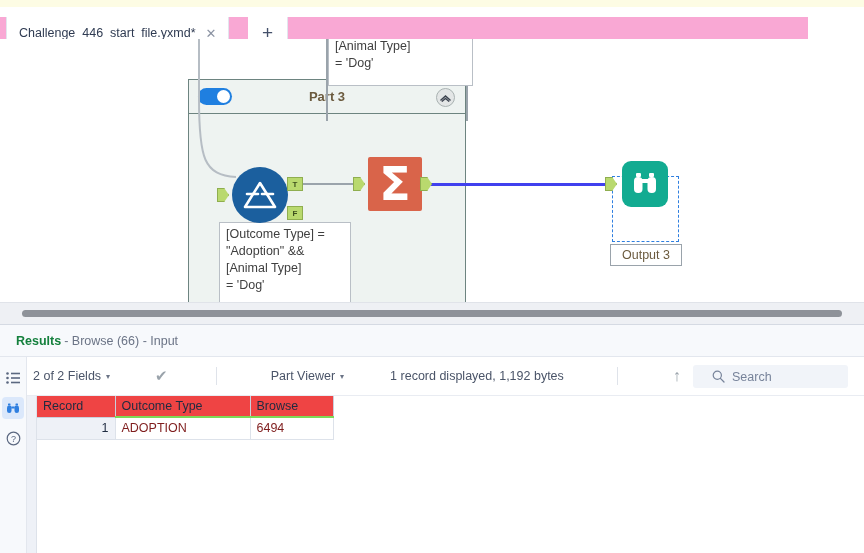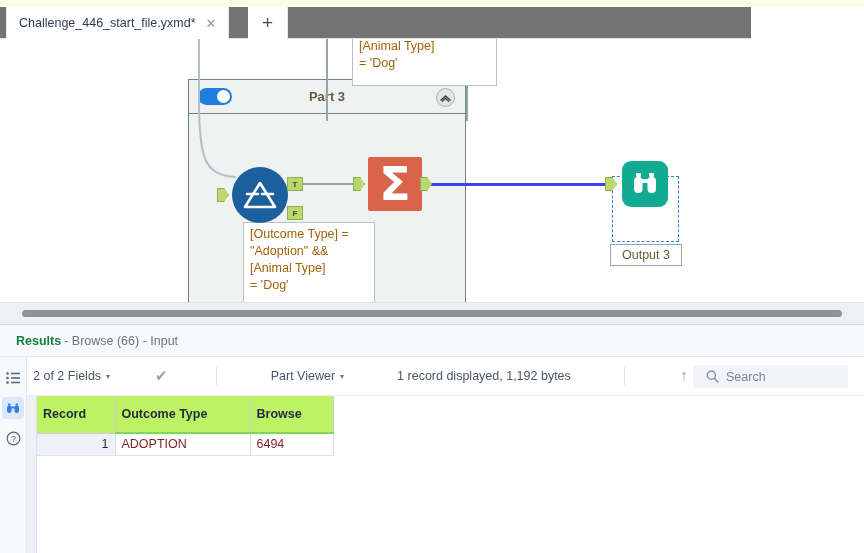--- a/index.html
+++ b/index.html
@@ -13,22 +13,22 @@
   #app { position: relative; width: 864px; height: 553px; }
 
   
   .top-strip {
     position: absolute; left: 0; top: 0; width: 864px; height: 7px;
     background: #fdfce4;
   }
 
   
   .tabbar {
-    position: absolute; left: 0; top: 7px; width: 751px; height: 32px;
-    background: #737373;
+    position: absolute; left: 0; top: 17px; width: 808px; height: 32px;
+    background: #f9a8d4;
     border-bottom: 1px solid #dfe3ea;
   }
   .tab {
     position: absolute; left: 6px; top: 0; height: 32px;
     display: flex; align-items: center; gap: 8px;
     padding: 0 10px 0 12px;
     background: #ffffff;
     border-right: 1px solid #e2e6ee;
     border-left: 1px solid #e2e6ee;
   }
@@ -87,22 +87,22 @@
     background: #e3e6e6; border: 1px solid #a9b2b2;
     display: flex; align-items: center; justify-content: center;
     cursor: pointer; z-index: 2;
   }
   .collapse-btn svg { display: block; }
 
   
   .anno {
     position: absolute; background: #ffffff;
     border: 1px solid #b9bfc6;
-    font-size: 12.5px; color: #a16207; line-height: 17px;
-    padding: 3px 6px; white-space: pre-line; margin-left: 24px;
+    font-size: 12.5px; color: #404040; line-height: 17px;
+    padding: 3px 6px; white-space: pre-line;
   }
   .anno-top { left: 328px; top: -5px; width: 145px; height: 52px; z-index: 7; }
   .anno-main { left: 219px; top: 183px; width: 132px; height: 81px; z-index: 7; }
 
   
   .stub {
     position: absolute; background: #9aa3ab; z-index: 7;
   }
 
   
@@ -219,35 +219,35 @@
     width: 1px; height: 18px; background: #dfe3ea; margin: 0 9px;
   }
   .check { color: #9aa3ab; font-size: 15px; }
   .arrow-btn {
     font-size: 16px; color: #9aa3ab; padding: 0 7px; cursor: pointer;
   }
   .searchbox {
     position: absolute; right: 16px; top: 8px;
     width: 155px; height: 23px;
     background: #f1f4f9; border-radius: 3px;
-    display: flex; align-items: center; gap: 7px; padding-left: 13px;
+    display: flex; align-items: center; gap: 7px; padding-left: 19px;
     cursor: text;
   }
   .search-ph { font-size: 12.5px; color: #77839a; }
 
   
   .table-wrap {
     position: absolute; left: 27px; top: 71px; width: 837px; height: 158px;
     background: #ffffff;
     overflow: hidden;
   }
   table.grid { border-collapse: collapse; table-layout: fixed; }
   table.grid th {
-    background: #bef264; font-size: 12.5px; font-weight: bold;
-    color: #1f2b40; text-align: left; padding: 11px 6px;
+    background: #ef4444; font-size: 12.5px; font-weight: normal;
+    color: #1f2b40; text-align: left; padding: 3px 6px;
     border-right: 1px solid #c9d0dc; border-bottom: 1px solid #c9d0dc;
     height: 21px;
   }
   table.grid th.num { text-align: left; }
   table.grid th.data { border-bottom: 2px solid #7ed957; }
   table.grid td {
     font-size: 12.5px; color: #7f1d1d; padding: 3px 6px;
     border-right: 1px solid #dde2ea; border-bottom: 1px solid #dde2ea;
     height: 22px; background: #ffffff;
   }
@@ -387,21 +387,21 @@
       <div class="tb-item">
         <span>2 of 2 Fields</span>
         <span class="caret">▾</span>
       </div>
       <span class="check">✔</span>
       <div class="tb-sep"></div>
       <div class="tb-item">
         <span>Part Viewer</span>
         <span class="caret">▾</span>
       </div>
-      <span style="margin-left:8px;">1 record displayed, 1,192 bytes</span>
+      <span style="margin-left:1px;">1 record displayed, 1,192 bytes</span>
       <span class="tb-sep" style="margin-left:14px;"></span>
       <span class="arrow-btn">↑</span>
       <span class="arrow-btn">↓</span>
       <span class="tb-sep" style="margin-left:6px;"></span>
 
       <div class="searchbox">
         <svg width="13" height="13" viewBox="0 0 13 13">
           <circle cx="5.3" cy="5.3" r="4.1" stroke="#77839a" stroke-width="1.2" fill="none"></circle>
           <line x1="8.4" y1="8.4" x2="12" y2="12" stroke="#77839a" stroke-width="1.3" stroke-linecap="round"></line>
         </svg>

